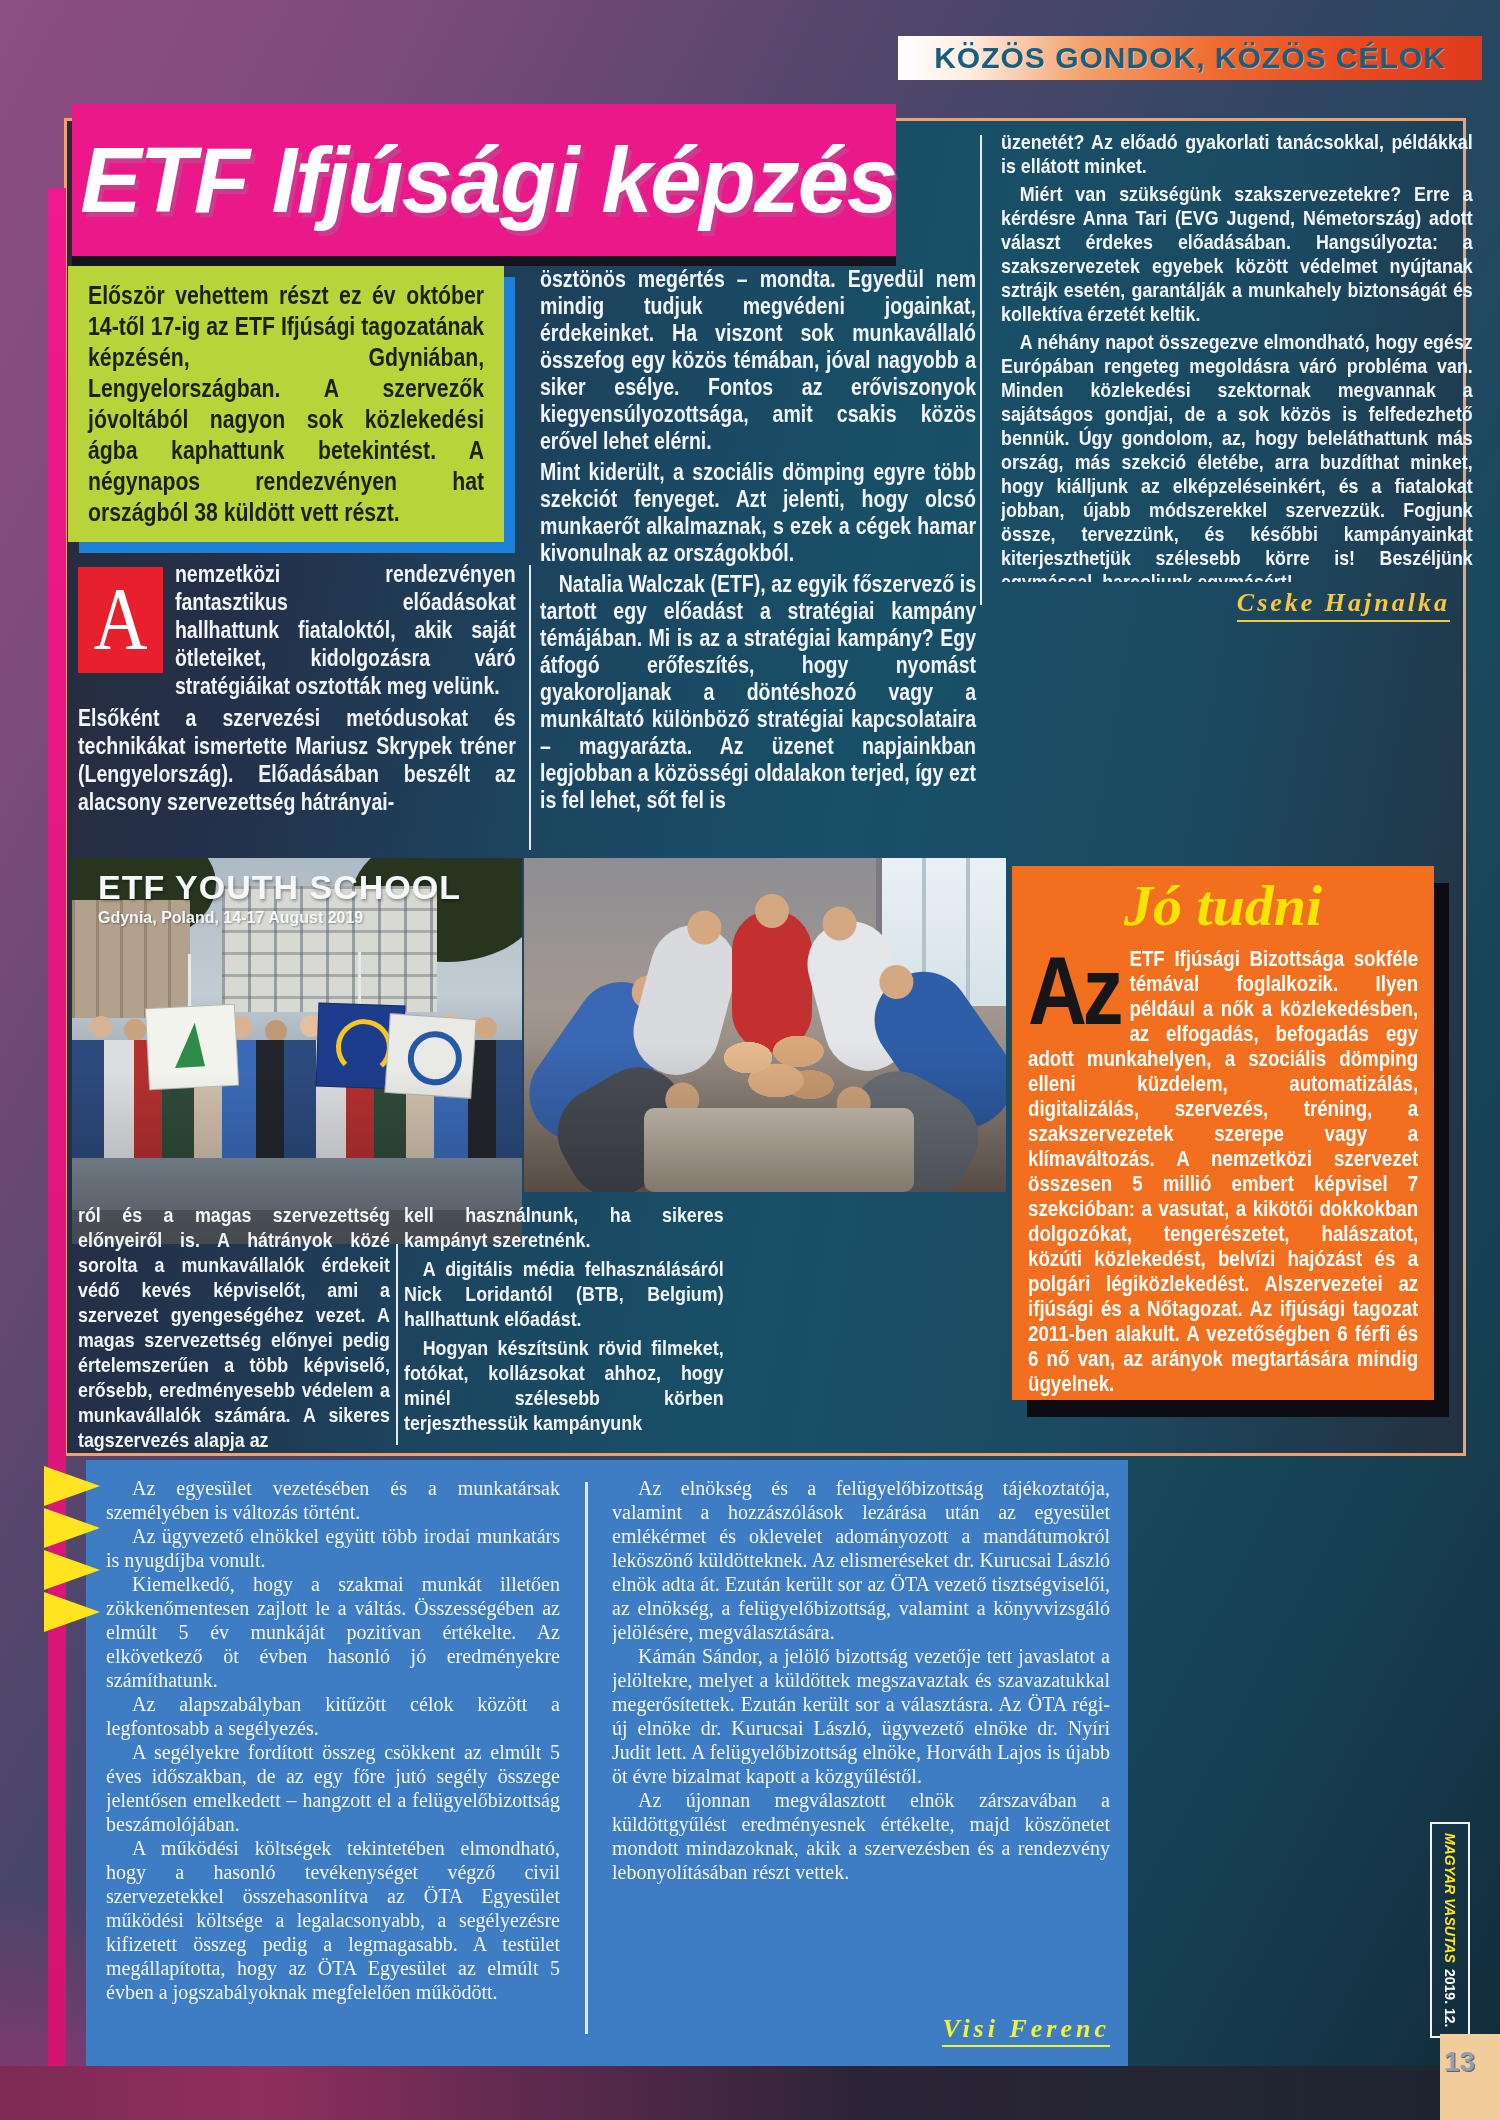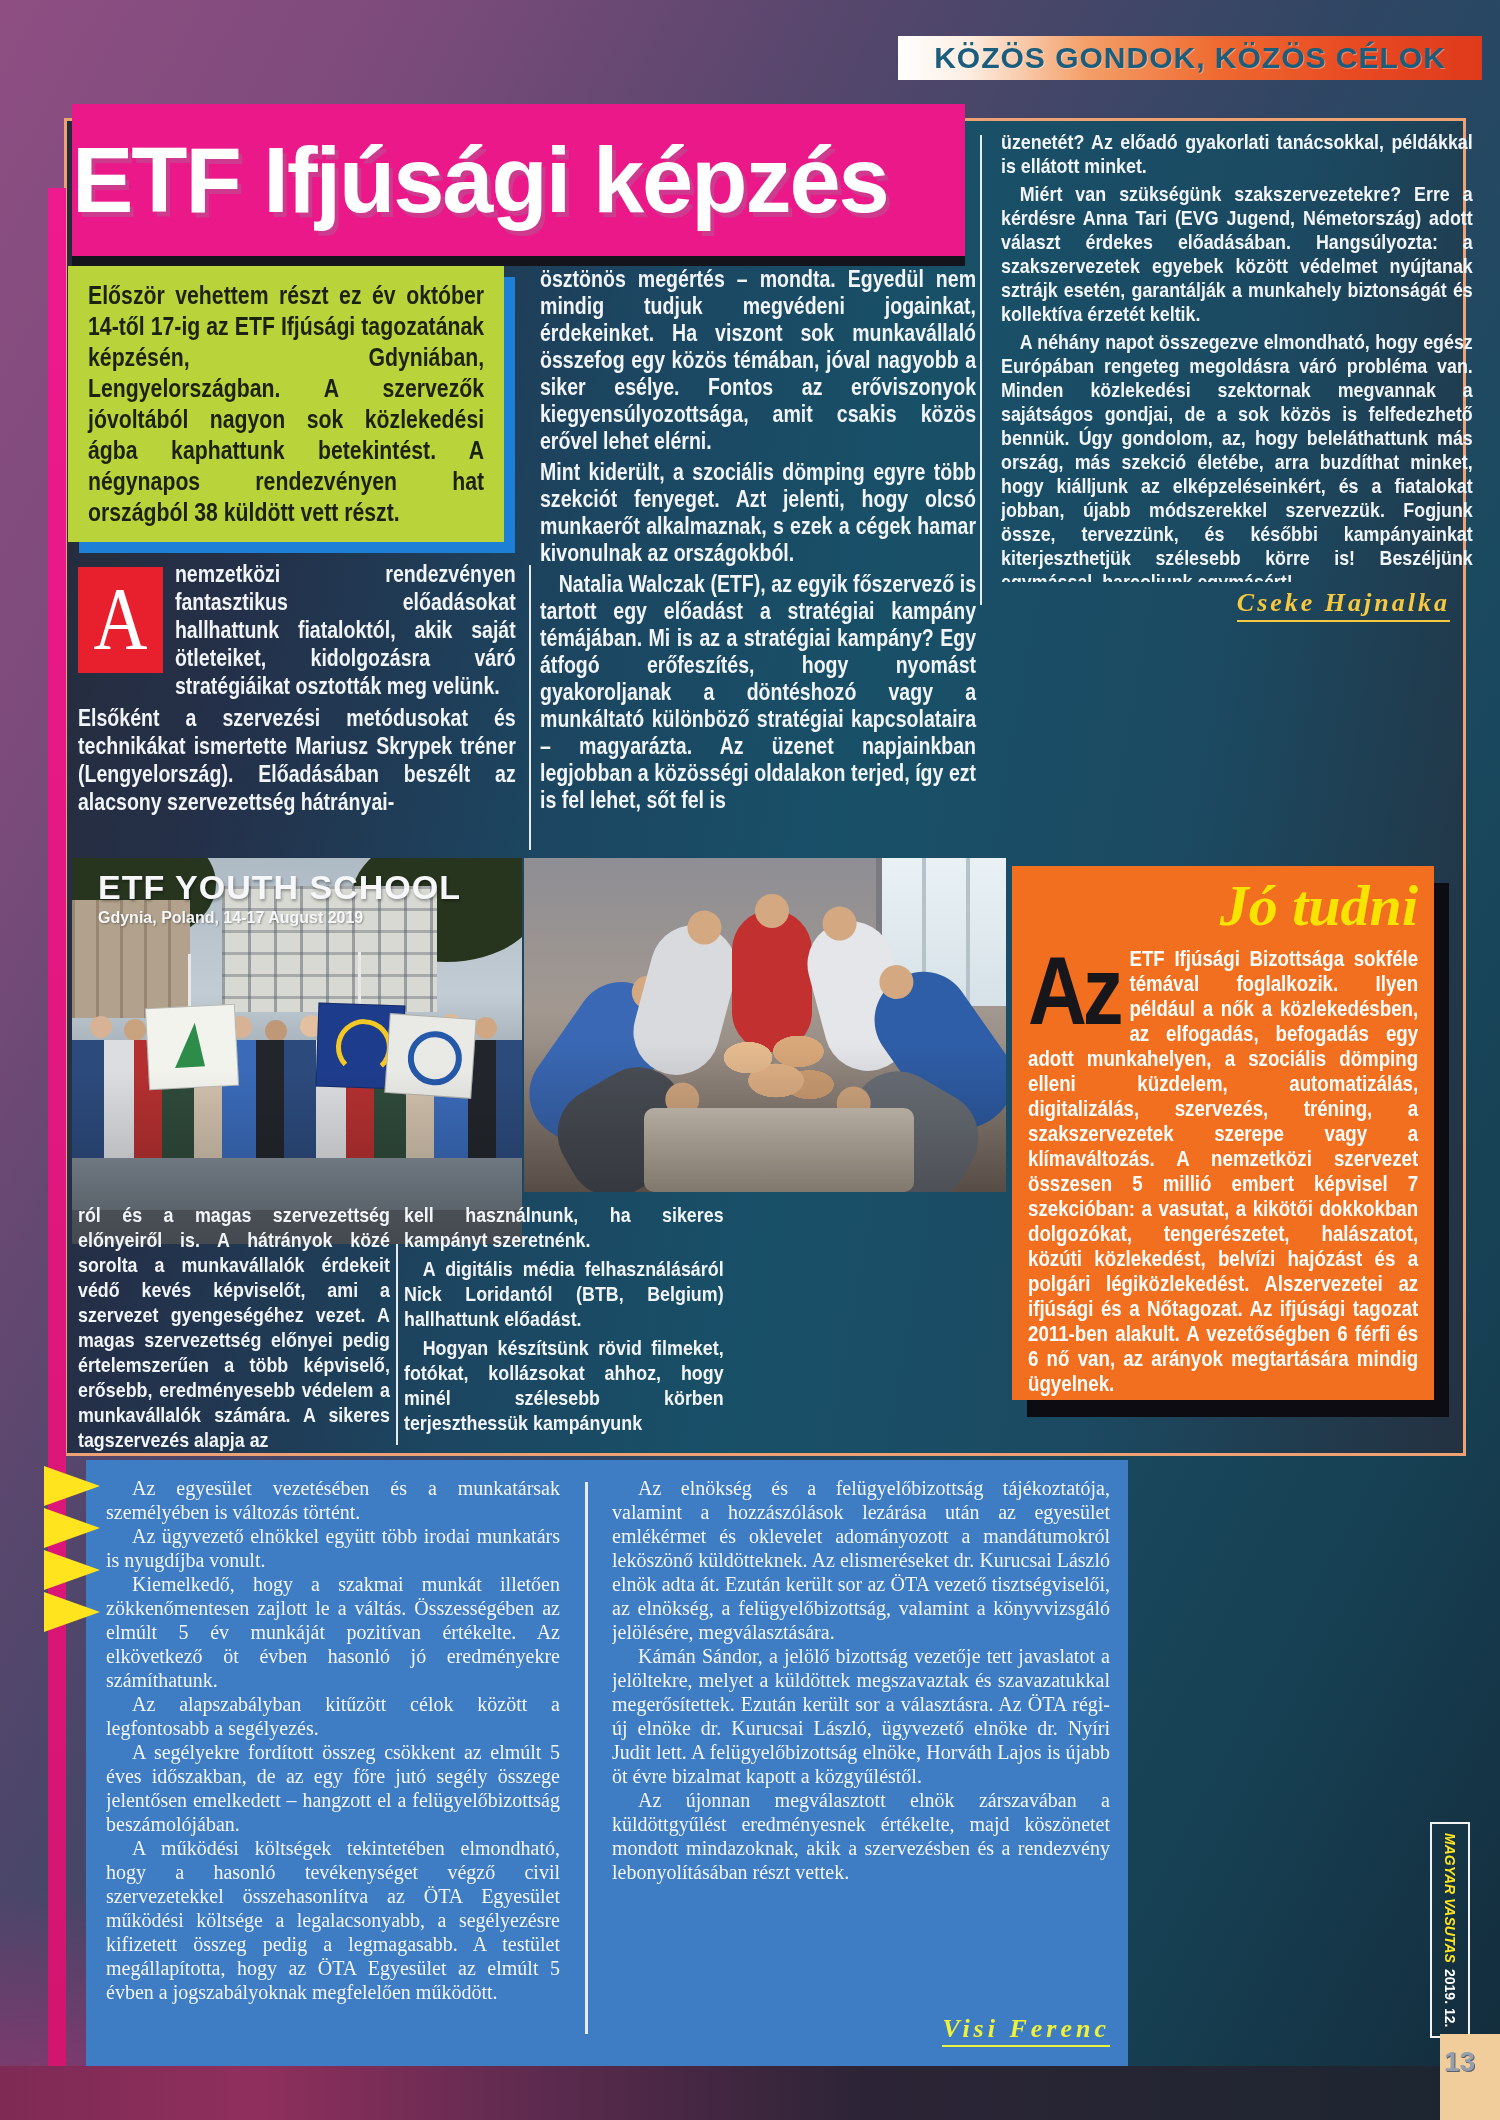--- a/index.html
+++ b/index.html
@@ -12,22 +12,22 @@
   
   .banner{left:898px;top:36px;width:584px;height:44px;display:flex;align-items:center;justify-content:center;
     background:linear-gradient(90deg,#ffffff 0%,#fdeee2 12%,#f4a06a 32%,#ef6a30 55%,#e84a22 78%,#df3a1c 100%);}
   .banner span{font-weight:900;font-size:30px;letter-spacing:1px;color:#1a5d7c;text-shadow:1px 1px 0 rgba(255,255,255,.35);}
   
   .strip{left:48px;top:188px;width:18px;height:1880px;background:linear-gradient(#ee1a8e,#d2156f);}
   
   .panel{left:64px;top:118px;width:1396px;height:1332px;border:3px solid #eea172;
     background:linear-gradient(100deg,#262b3a 0%,#243049 16%,#1c4560 36%,#185068 55%,#1b4a62 76%,#243140 100%);}
   
-  .title{left:72px;top:104px;width:893px;height:152px;background:#ea1889;box-shadow:0 10px 0 #14141c;
-    display:flex;align-items:center;justify-content:flex-start;}
+  .title{left:72px;top:104px;width:824px;height:152px;background:#ea1889;box-shadow:0 10px 0 #14141c;
+    display:flex;align-items:center;justify-content:flex-end;font-style:italic;}
   .title span{color:#fff;font-weight:900;font-size:92px;letter-spacing:-2px;text-shadow:4px 5px 0 rgba(140,140,155,.30);}
   
   .lead{left:68px;top:266px;width:436px;height:276px;background:#b9d43a;box-shadow:11px 11px 0 #1e7fd6;
     padding:14px 20px;box-sizing:border-box;overflow:hidden;}
   .lead-in{width:466px;transform:scaleX(.85);transform-origin:0 0;
     font-weight:700;font-size:25px;line-height:31px;color:#1b2310;text-align:justify;}
   
   .cond{transform:scaleX(.85);transform-origin:0 0;color:#f2f5f7;font-weight:700;text-align:justify;}
   .colwrap{overflow:hidden;}
   .colA{width:515px;font-size:23px;line-height:28px;}
@@ -84,21 +84,21 @@
   .p2fig:after{content:"";position:absolute;width:34px;height:34px;border-radius:50%;background:#d4a981;top:-16px;left:50%;margin-left:-17px;}
   .hands{left:182px;top:158px;width:140px;height:104px;background:
       radial-gradient(40px 26px at 30% 40%,#e6bb8f 60%,transparent 61%),
       radial-gradient(42px 26px at 66% 34%,#d9a87a 60%,transparent 61%),
       radial-gradient(46px 28px at 50% 62%,#e2b286 60%,transparent 61%),
       radial-gradient(40px 24px at 74% 66%,#cf9f74 60%,transparent 61%);}
   .table{left:120px;top:250px;width:270px;height:84px;background:linear-gradient(#cdc3b6,#b3a797);border-radius:10px;}
   
   .side{left:1012px;top:866px;width:422px;height:534px;background:#f26f1f;box-shadow:15px 17px 0 #0c0c12;
     padding:6px 16px;box-sizing:border-box;overflow:hidden;}
-  .side-title{text-align:right;font-family:"Liberation Serif",serif;font-style:italic;font-weight:900;
+  .side-title{text-align:center;font-family:"Liberation Serif",serif;font-style:italic;font-weight:900;
     font-size:58px;color:#f7e400;line-height:64px;margin:2px 0 8px 0;}
   .side-body{width:459px;transform:scaleX(.85);transform-origin:0 0;
     color:#fdfdfb;font-weight:700;font-size:22px;line-height:25px;text-align:justify;}
   .dropAz{float:left;font-weight:900;font-size:96px;line-height:74px;color:#17171b;letter-spacing:-5px;margin:8px 12px 0 0;}
   
   .bluep{left:86px;top:1460px;width:1042px;height:608px;background:#3e7cc3;}
   .bp-col{color:#f3f6fa;font-family:"Liberation Serif",serif;font-size:20px;line-height:24px;text-align:justify;overflow:hidden;}
   .bp-col p{margin:0;text-indent:26px;}
   .bpL{left:106px;top:1476px;width:454px;height:556px;}
   .bpR{left:612px;top:1476px;width:498px;height:530px;}

